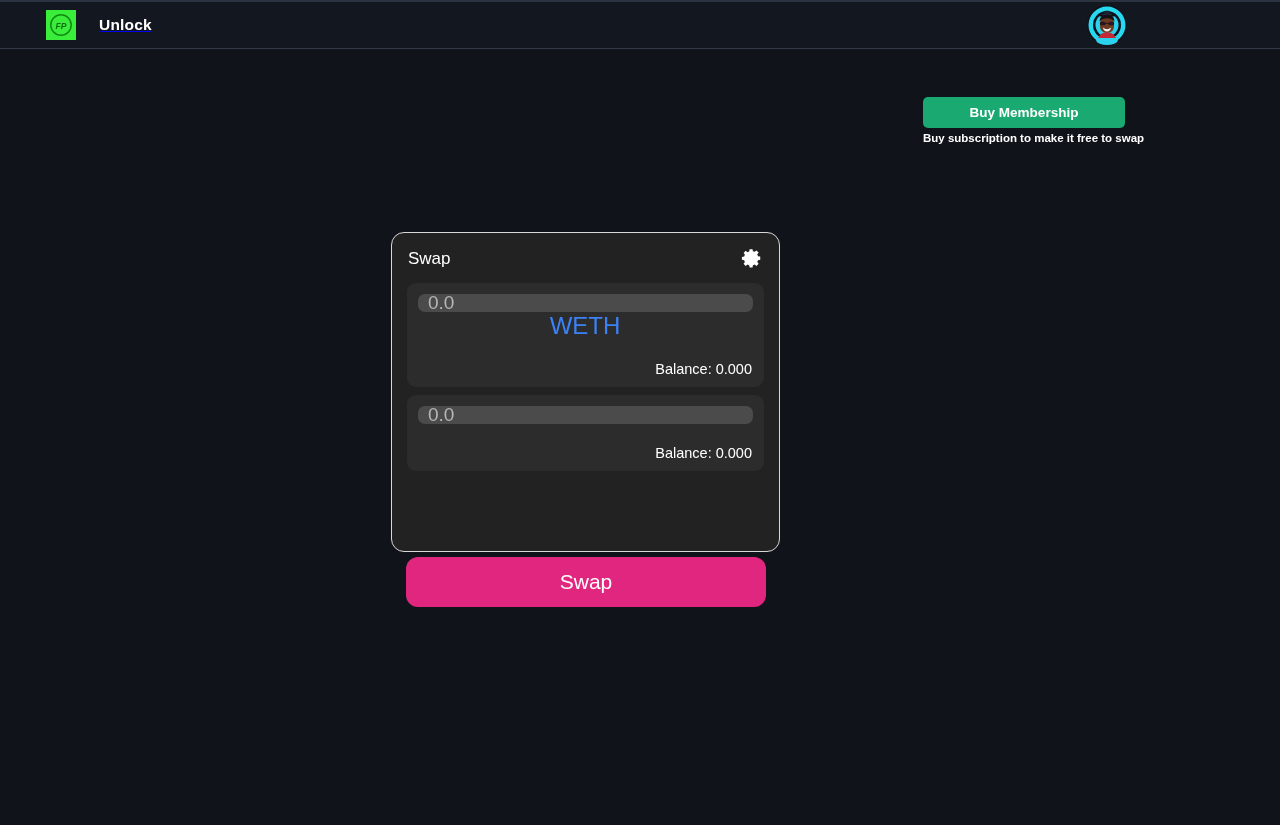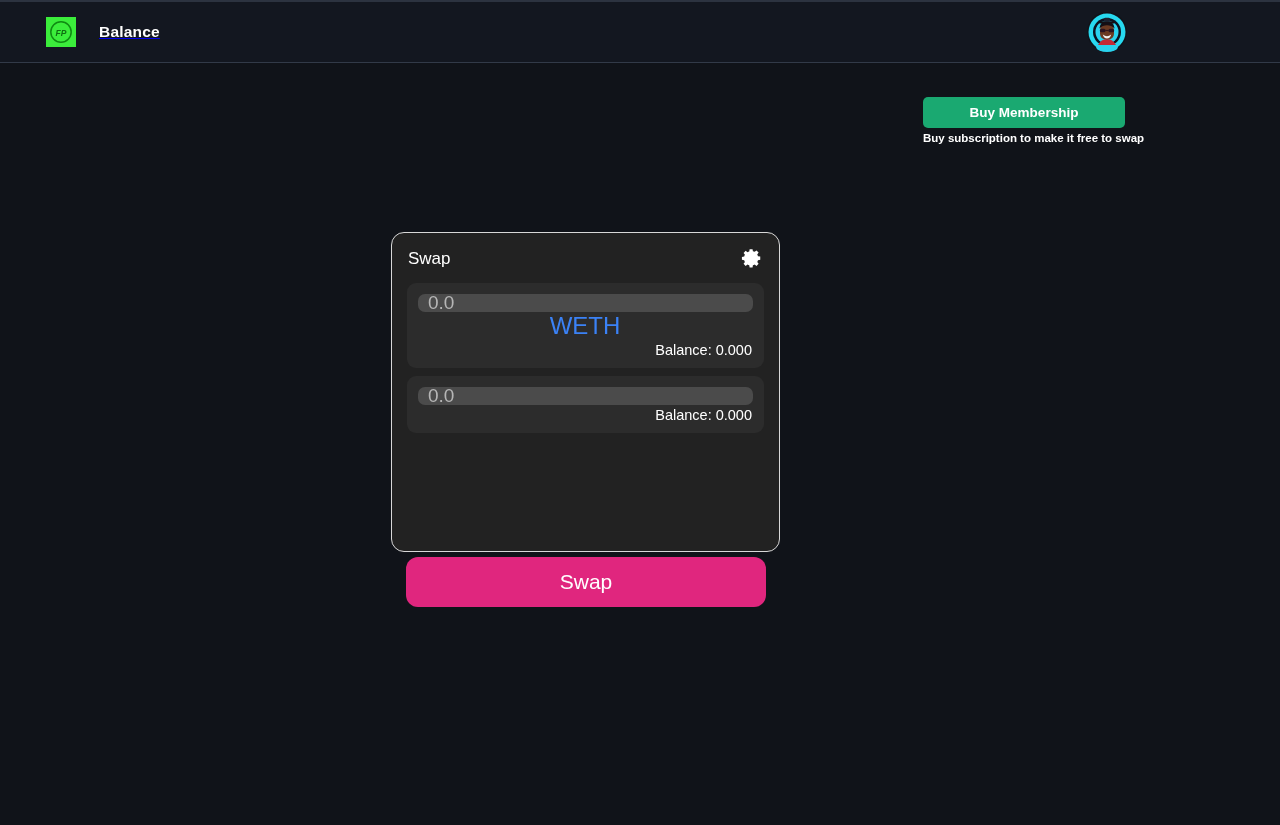--- a/index.html
+++ b/index.html
@@ -23,21 +23,21 @@
     position: absolute;
     top: 0; left: 0;
     width: 1280px;
     height: 2px;
     background: #2c3340;
   }
   .app-header {
     position: absolute;
     top: 2px; left: 0;
     width: 1280px;
-    height: 61px;
+    height: 47px;
     background: #131720;
     border-bottom: 1px solid #323a48;
     display: flex;
     align-items: center;
   }
   .brand {
     display: flex;
     align-items: center;
     margin-left: 46px;
   }
@@ -170,21 +170,21 @@
     font-size: 24px;
     color: #3b82f6;
     margin-top: 0;
     line-height: 28px;
     padding-right: 1px;
   }
   .token-balance {
     text-align: right;
     font-size: 14.5px;
     color: #ffffff;
-    margin-top: 1px;
+    margin-top: 20px;
     line-height: 18px;
     padding-right: 1px;
   }
 
   
   .swap-action-btn {
     position: absolute;
     top: 557px;
     left: 406px;
     width: 360px;
@@ -206,21 +206,21 @@
 
 <header class="app-header">
 
   <a class="brand" href="#">
     <span class="brand-logo">
       <svg width="26" height="26" viewBox="0 0 26 26" aria-hidden="true">
         <circle cx="13" cy="13" r="10.2" fill="none" stroke="#0f8a12" stroke-width="1.5"></circle>
         <text x="13" y="16.6" text-anchor="middle" font-family="Liberation Sans, sans-serif" font-size="8.5" font-weight="bold" font-style="italic" fill="#0f6f12">FP</text>
       </svg>
     </span>
-    <span class="brand-name">Balance</span>
+    <span class="brand-name">Unlock</span>
   </a>
 
   <div class="header-right">
     <span class="avatar">
       <svg width="40" height="40" viewBox="0 0 40 40" aria-hidden="true">
         <circle cx="20" cy="20" r="20" fill="#101319"></circle>
         <circle cx="20" cy="20" r="18.5" fill="#27d9f0"></circle>
         <circle cx="20" cy="20" r="14" fill="#0b1220"></circle>
         <circle cx="20" cy="20" r="11.5" fill="#2ad2ee"></circle>
         <path d="M8.5 31.5 A11.5 11.5 0 0 0 31.5 31.5 Z" fill="#2ad2ee"></path>

